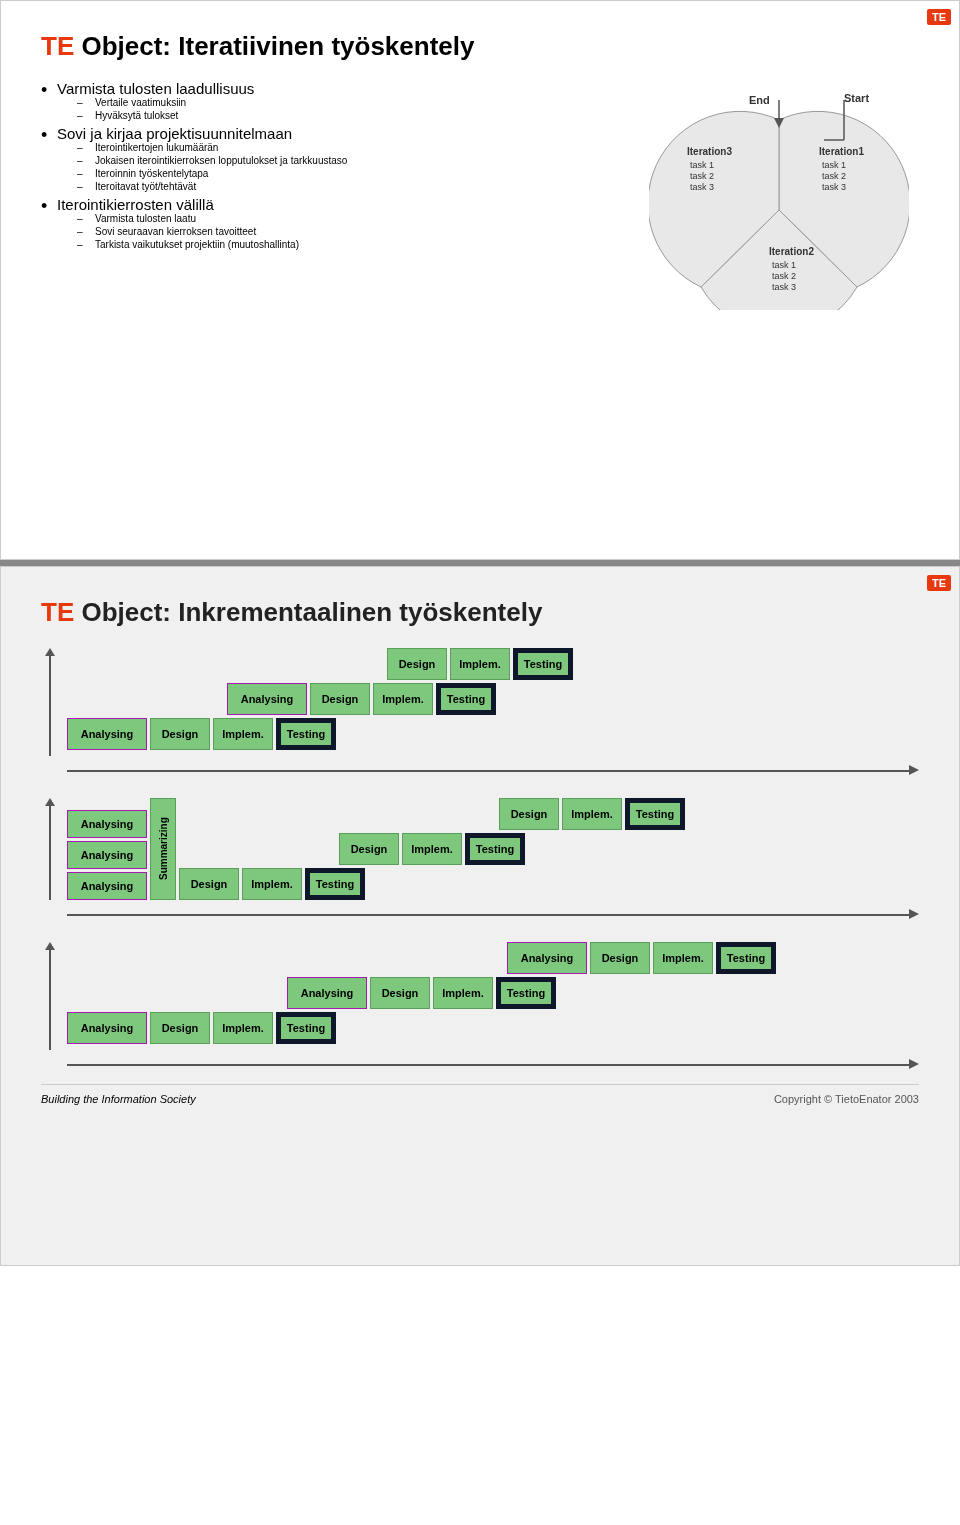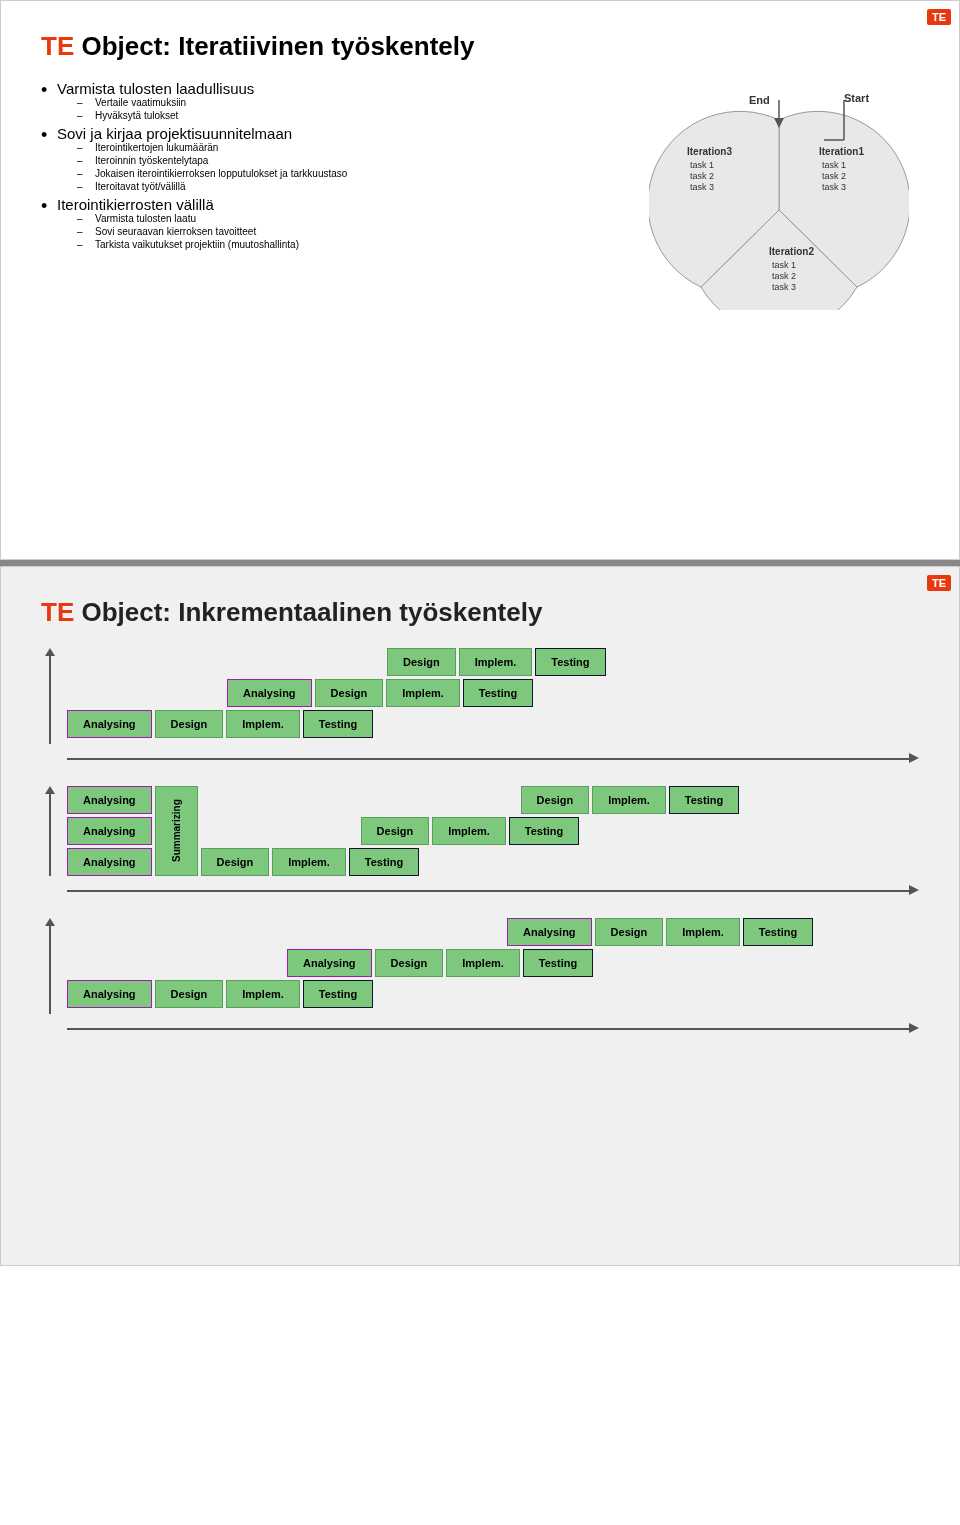--- a/index.html
+++ b/index.html
@@ -122,21 +122,21 @@
     .slide2-title .te-prefix {
       color: #e8380d;
     }
 
     .box {
       display: flex;
       align-items: center;
       justify-content: center;
       font-size: 11px;
       font-weight: bold;
-      padding: 5px 15px;
+      padding: 5px 0;
       min-height: 28px;
       text-align: center;
       white-space: nowrap;
     }
 
     .box-analysing {
       background: #7dc87d;
       border: 1px solid #a21caf;
       min-width: 80px;
     }
@@ -155,21 +155,21 @@
       border: 1px solid #5a9e5a;
       min-width: 60px;
     }
     .box-implem {
       background: #7dc87d;
       border: 1px solid #5a9e5a;
       min-width: 60px;
     }
     .box-testing {
       background: #7dc87d;
-      border: 1px solid #0f172a;
+      border: 5px solid #0f172a;
       min-width: 60px;
     }
 
     
     .h-arrow {
       height: 20px;
       position: relative;
       margin-top: 4px;
       margin-bottom: 10px;
     }
@@ -239,23 +239,23 @@
           <span>Varmista tulosten laadullisuus</span>
           <ul class="sub-list">
             <li>Vertaile vaatimuksiin</li>
             <li>Hyväksytä tulokset</li>
           </ul>
         </li>
         <li>
           <span>Sovi ja kirjaa projektisuunnitelmaan</span>
           <ul class="sub-list">
             <li>Iterointikertojen lukumäärän</li>
+            <li>Jokaisen iterointikierroksen lopputulokset ja tarkkuustaso</li>
             <li>Iteroinnin työskentelytapa</li>
-            <li>Jokaisen iterointikierroksen lopputulokset ja tarkkuustaso</li>
-            <li>Iteroitavat työt/välillä</li>
+            <li>Iteroitavat työt/tehtävät</li>
           </ul>
         </li>
         <li>
           <span>Iterointikierrosten välillä</span>
           <ul class="sub-list">
             <li>Varmista tulosten laatu</li>
             <li>Sovi seuraavan kierroksen tavoitteet</li>
             <li>Tarkista vaikutukset projektiin (muutoshallinta)</li>
           </ul>
         </li>
@@ -426,13 +426,17 @@
         <div class="box box-implem">Implem.</div>
         <div class="box box-testing">Testing</div>
       </div>
     </div>
   </div>
 
   <div style="margin-left:26px; margin-bottom:10px;">
     <div class="h-arrow"></div>
   </div>
 
+  <div style="display:flex; justify-content:space-between; align-items:center; margin-top:10px; padding-top:8px; border-top:1px solid #ccc;">
+    <span class="building-text">Building the Information Society</span>
+    <span style="font-size:11px; color:#555;">Copyright © TietoEnator 2003</span>
+  </div>
 </div>
 
 </body></html>

